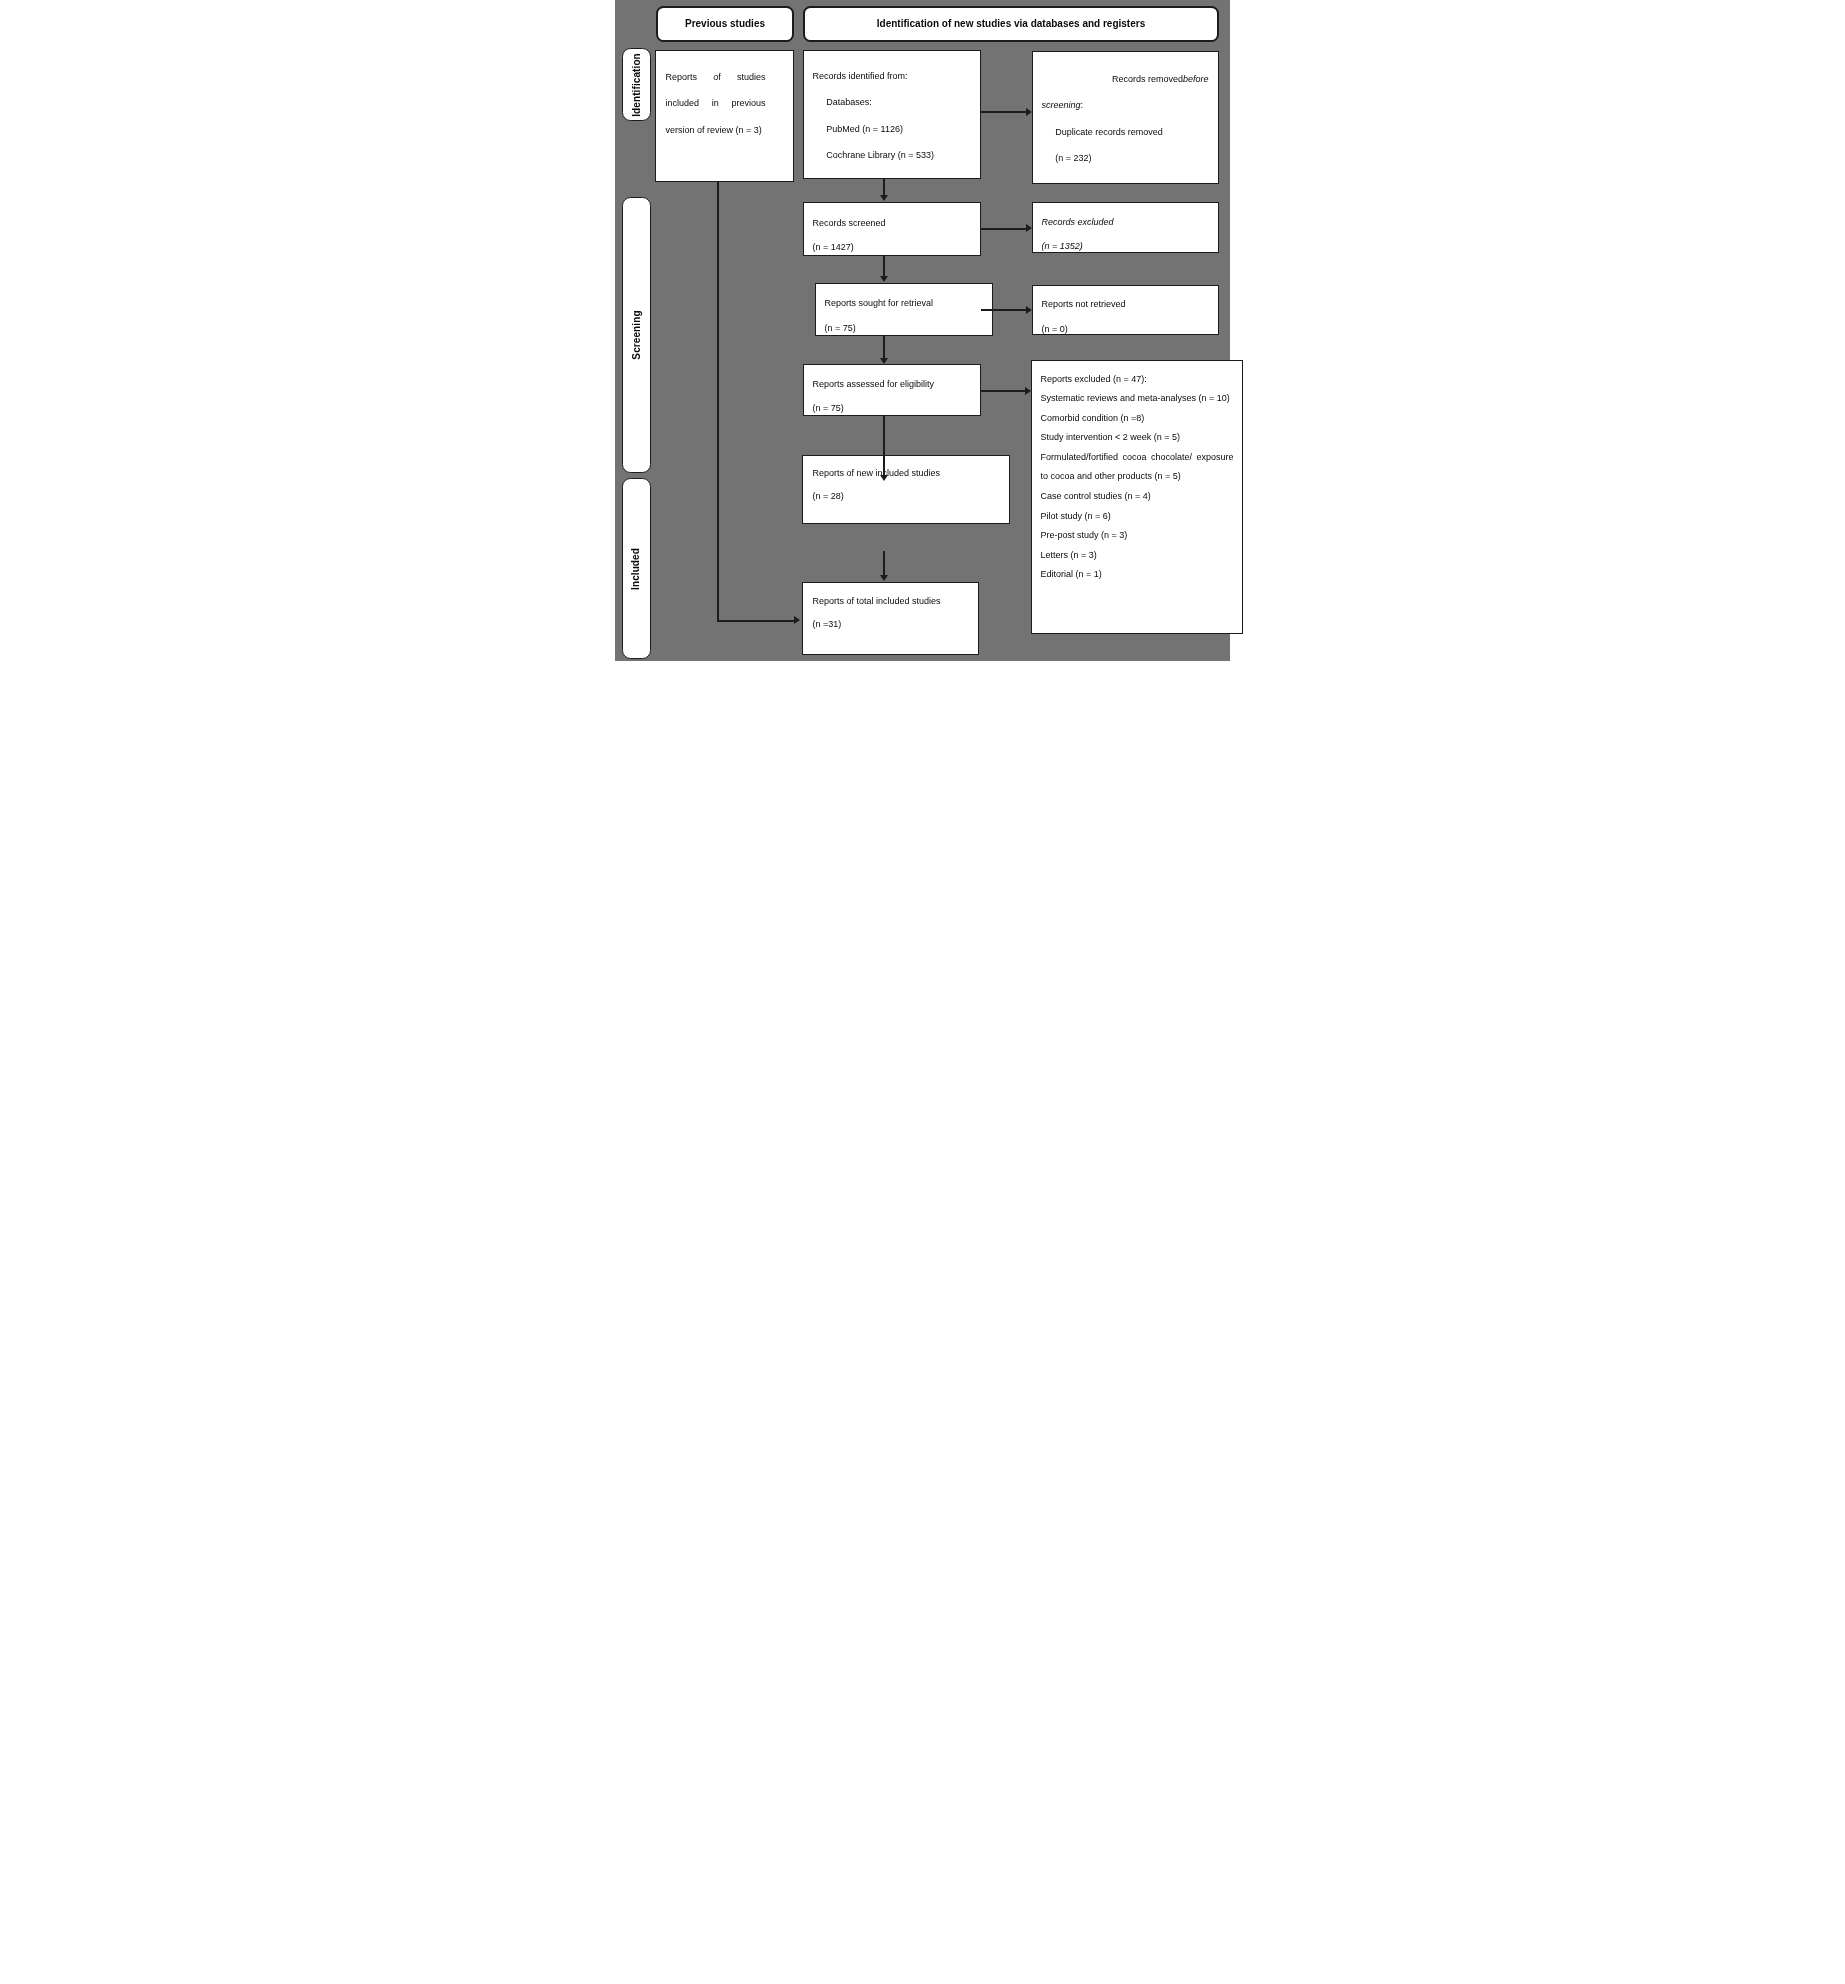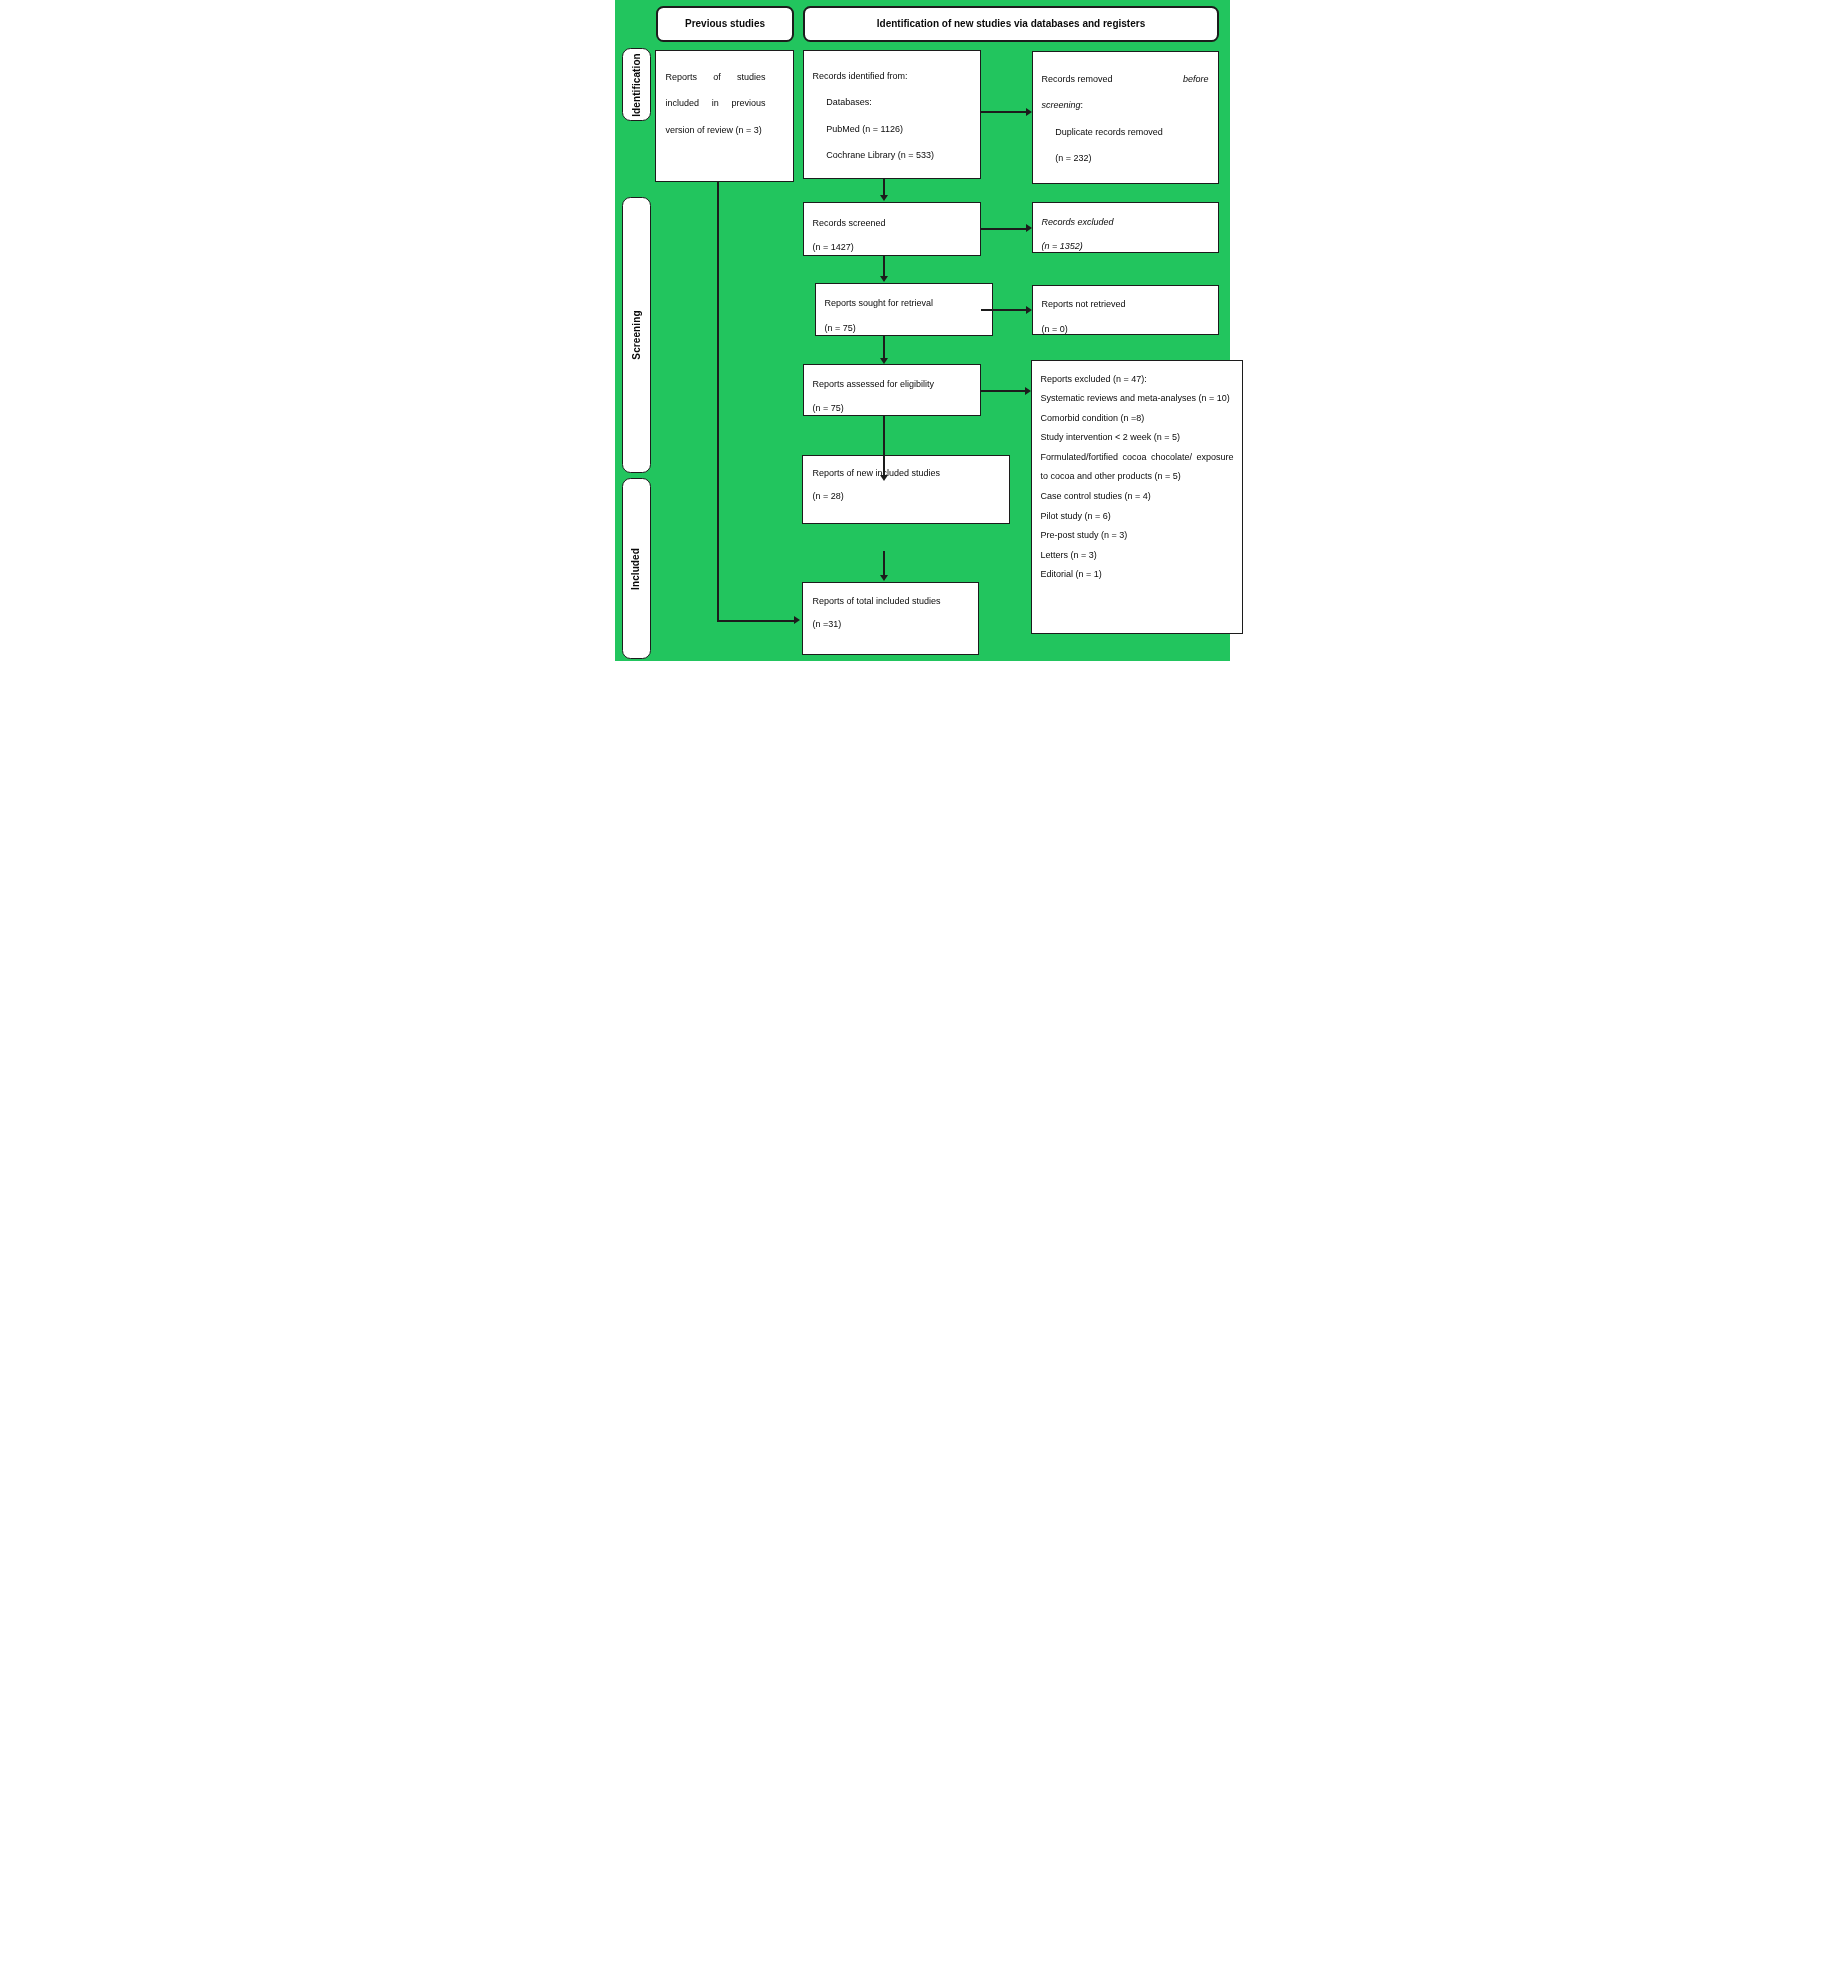--- a/index.html
+++ b/index.html
@@ -1,18 +1,18 @@
 <!DOCTYPE html>
 <html style="font-size:8.5px"><head>
 <meta charset="utf-8">
 <style>
   html,body{margin:0;padding:0;background:#ffffff;}
   .canvas{
     position:relative;width:615px;height:661px;margin:0 auto;
-    background:#22c55e;color:#0a0a0a;
+    background:#737373;color:#0a0a0a;
     font-family:"Liberation Sans",sans-serif;
   }
   .box{
     position:absolute;border:1.6px solid #1c1c1c;background:#fff;
     box-sizing:border-box;font-size:9px;line-height:1.2;
   }
   .header{
     display:flex;align-items:center;justify-content:center;text-align:center;
     font-weight:bold;font-size:10px;border-radius:7.4px;border-width:2.1px;
   }
@@ -29,21 +29,21 @@
   .ahead{position:absolute;width:0;height:0;}
   .ahead.down{border-left:4.2px solid transparent;border-right:4.2px solid transparent;border-top:6.9px solid #1c1c1c;}
   .ahead.right{border-top:4.2px solid transparent;border-bottom:4.2px solid transparent;border-left:6.9px solid #1c1c1c;}
   .line{display:block;}
   .lh50{line-height:26.5px;}
   .lh46{line-height:24.4px;}
   .lh43{line-height:23px;}
   .lh37{line-height:19.6px;}
   .ind{padding-left:13.8px;}
   .ital{font-style:italic;}
-  .spread{display:flex;justify-content:space-between;}
+  .spread{display:flex;justify-content:flex-end;margin-left:48px;}
 </style>
 </head>
 <body>
 
 <div class="canvas">
 
   <div class="box header" style="left:41px;top:5.8px;width:138px;height:36px;">
     <span>Previous studies</span>
   </div>
   <div class="box header" style="left:188px;top:5.8px;width:416px;height:36px;">

